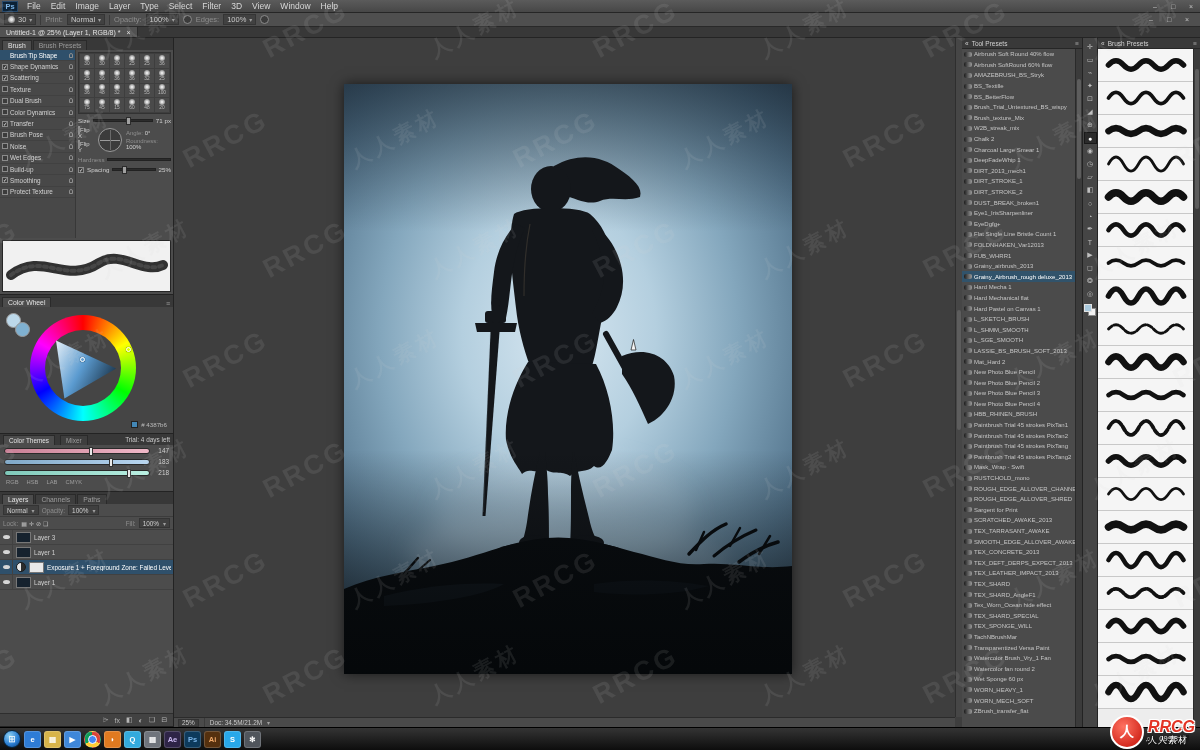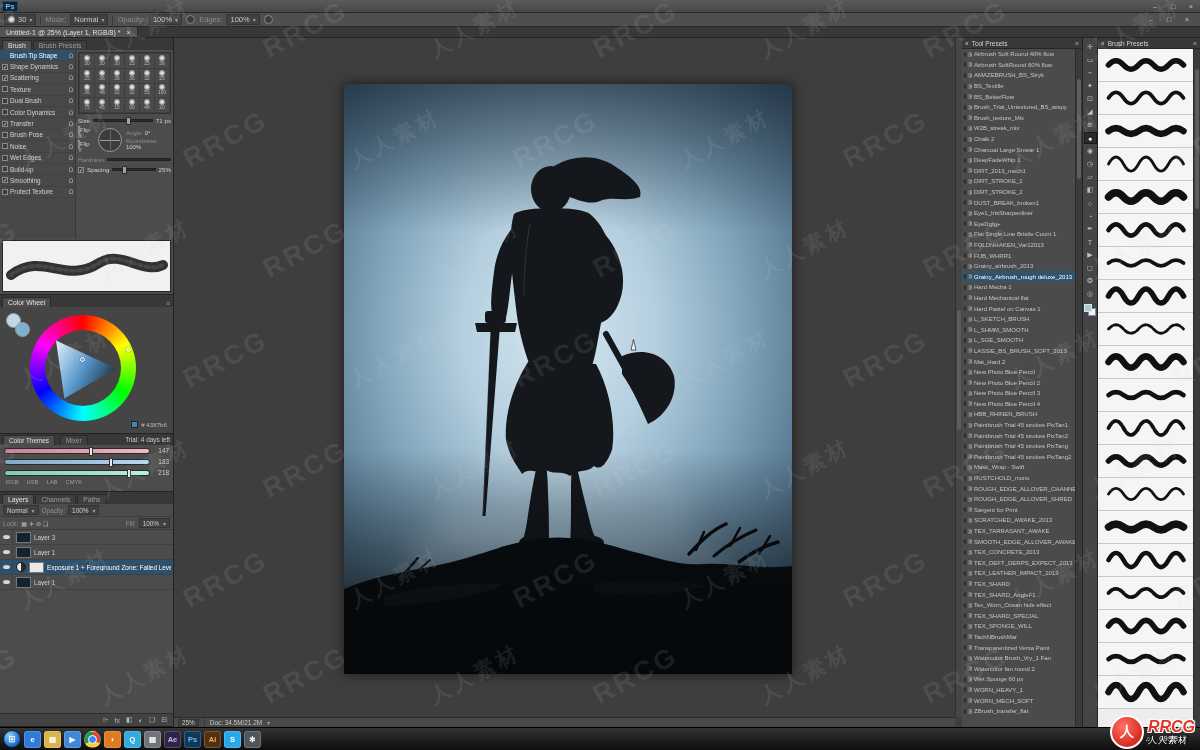--- a/index.html
+++ b/index.html
@@ -164,35 +164,48 @@
   .rrcg-main{font-size:16px;font-weight:bold;font-style:italic;color:#e33425;text-shadow:-1px -1px 0 #fff,1px -1px 0 #fff,-1px 1px 0 #fff,1px 1px 0 #fff}
   .rrcg-sub{font-size:9px;color:#fff;text-shadow:0 1px 2px #000;letter-spacing:1px}
 </style>
 </head>
 <body>
 
 <div id="screen">
 
   <div class="menubar">
     <div class="ps-logo">Ps</div>
+    <div id="menu-items" style="display:flex">
+        <div class="menu-item">File</div>
+        <div class="menu-item">Edit</div>
+        <div class="menu-item">Image</div>
+        <div class="menu-item">Layer</div>
+        <div class="menu-item">Type</div>
+        <div class="menu-item">Select</div>
+        <div class="menu-item">Filter</div>
+        <div class="menu-item">3D</div>
+        <div class="menu-item">View</div>
+        <div class="menu-item">Window</div>
+        <div class="menu-item">Help</div>
+      </div>
     <div class="win-controls" id="win-controls">
         <div class="win-btn">–</div>
         <div class="win-btn">□</div>
         <div class="win-btn">×</div>
       </div>
   </div>
 
   <div class="optionsbar">
     <div class="opt-chip">
       <span class="soft-dot"></span>
       <span>30</span>
       <span class="mini-caret">▾</span>
     </div>
     <div class="opt-sep"></div>
-    <span class="dim">Mode:</span>
+    <span class="dim">Print:</span>
     <div class="opt-field">
       <span>Normal</span>
       <span class="mini-caret">▾</span>
     </div>
     <div class="opt-sep"></div>
     <span class="dim">Opacity:</span>
     <div class="opt-field">
       <span>100%</span>
       <span class="mini-caret">▾</span>
     </div>

